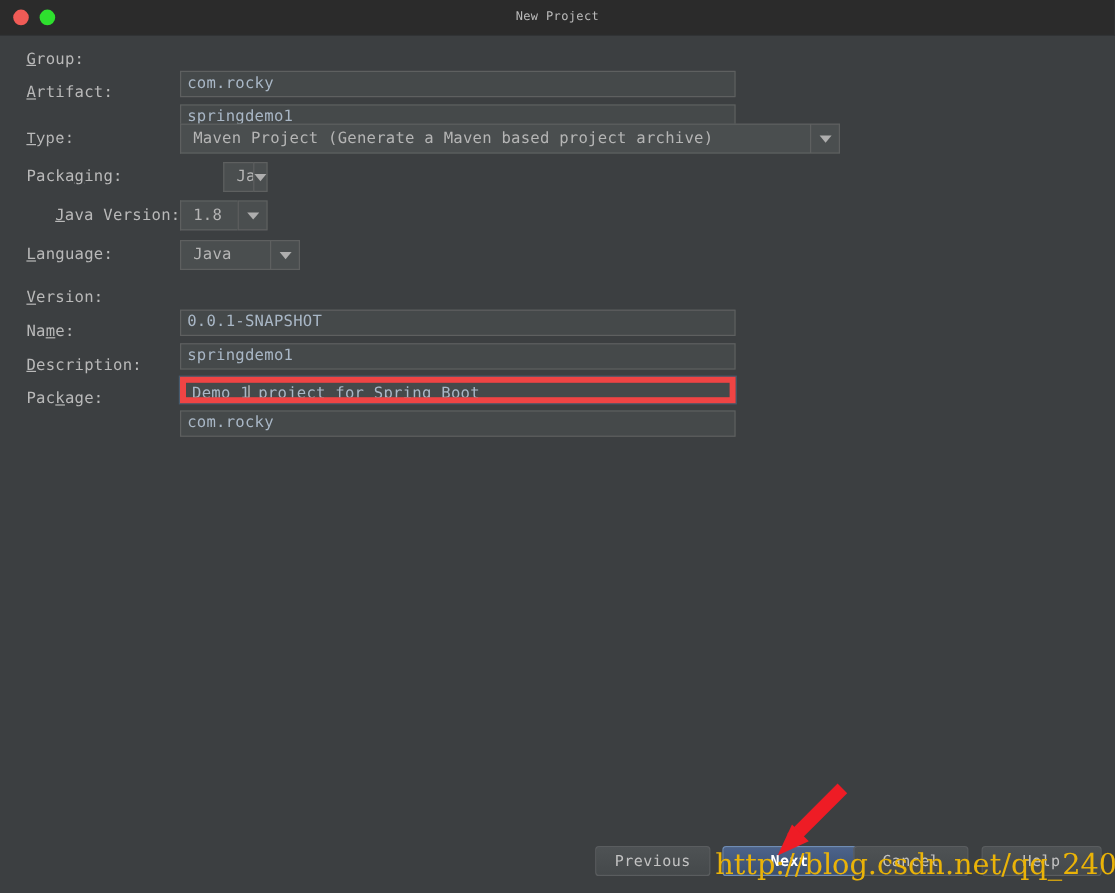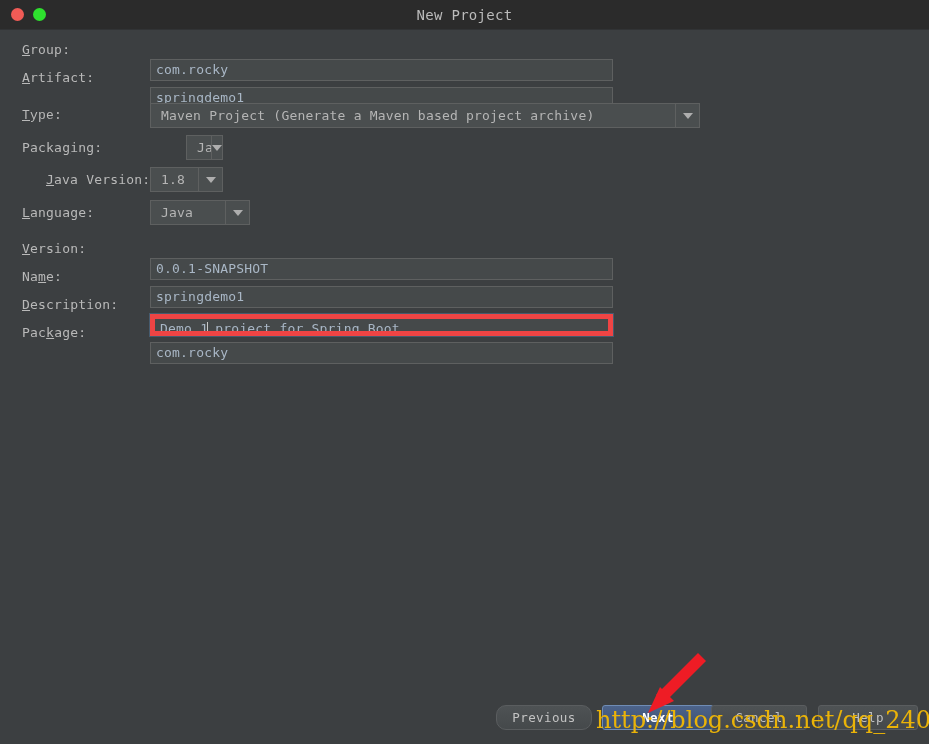--- a/index.html
+++ b/index.html
@@ -42,21 +42,21 @@
   .light.red   { background: #f05b56; }
   .light.green { background: #2ee02e; }
 
   #title-text {
     position: absolute;
     left: 0; top: 0;
     width: 929px;
     line-height: 30px;
     text-align: center;
     color: #bbbbbb;
-    font-size: 14px;
+    font-size: 10px;
     font-family: "DejaVu Sans Mono", "Liberation Mono", monospace;
     letter-spacing: 0.3px;
     white-space: nowrap;
   }
 
   
   #form {
     position: absolute;
     left: 0; top: 30px;
     width: 929px;
@@ -280,21 +280,21 @@
       <div class="field wide focused"><span>Demo 1</span><span class="caret"></span><span> project for Spring Boot</span></div>
     </div>
 
     <div class="row" style="top:292px;">
       <div class="lbl">Pac<u>k</u>age:</div>
       <div class="field wide">com.rocky</div>
     </div>
 
   </div>
 
-  <div class="btn" style="left:496px; top:705px; width:96px;border-radius:10px;">Previous</div>
+  <div class="btn" style="left:496px; top:705px; width:96px;">Previous</div>
 
   <div class="btn default" style="left:602px; top:705px; width:112px;">Next</div>
 
   <div class="btn" style="left:711px; top:705px; width:96px;">Cancel</div>
 
   <div class="btn" style="left:818px; top:705px; width:100px;">Help</div>
 
   <div id="watermark">http://blog.csdn.net/qq_24051555</div>
 
   <svg id="arrow" viewBox="0 0 90 80">

